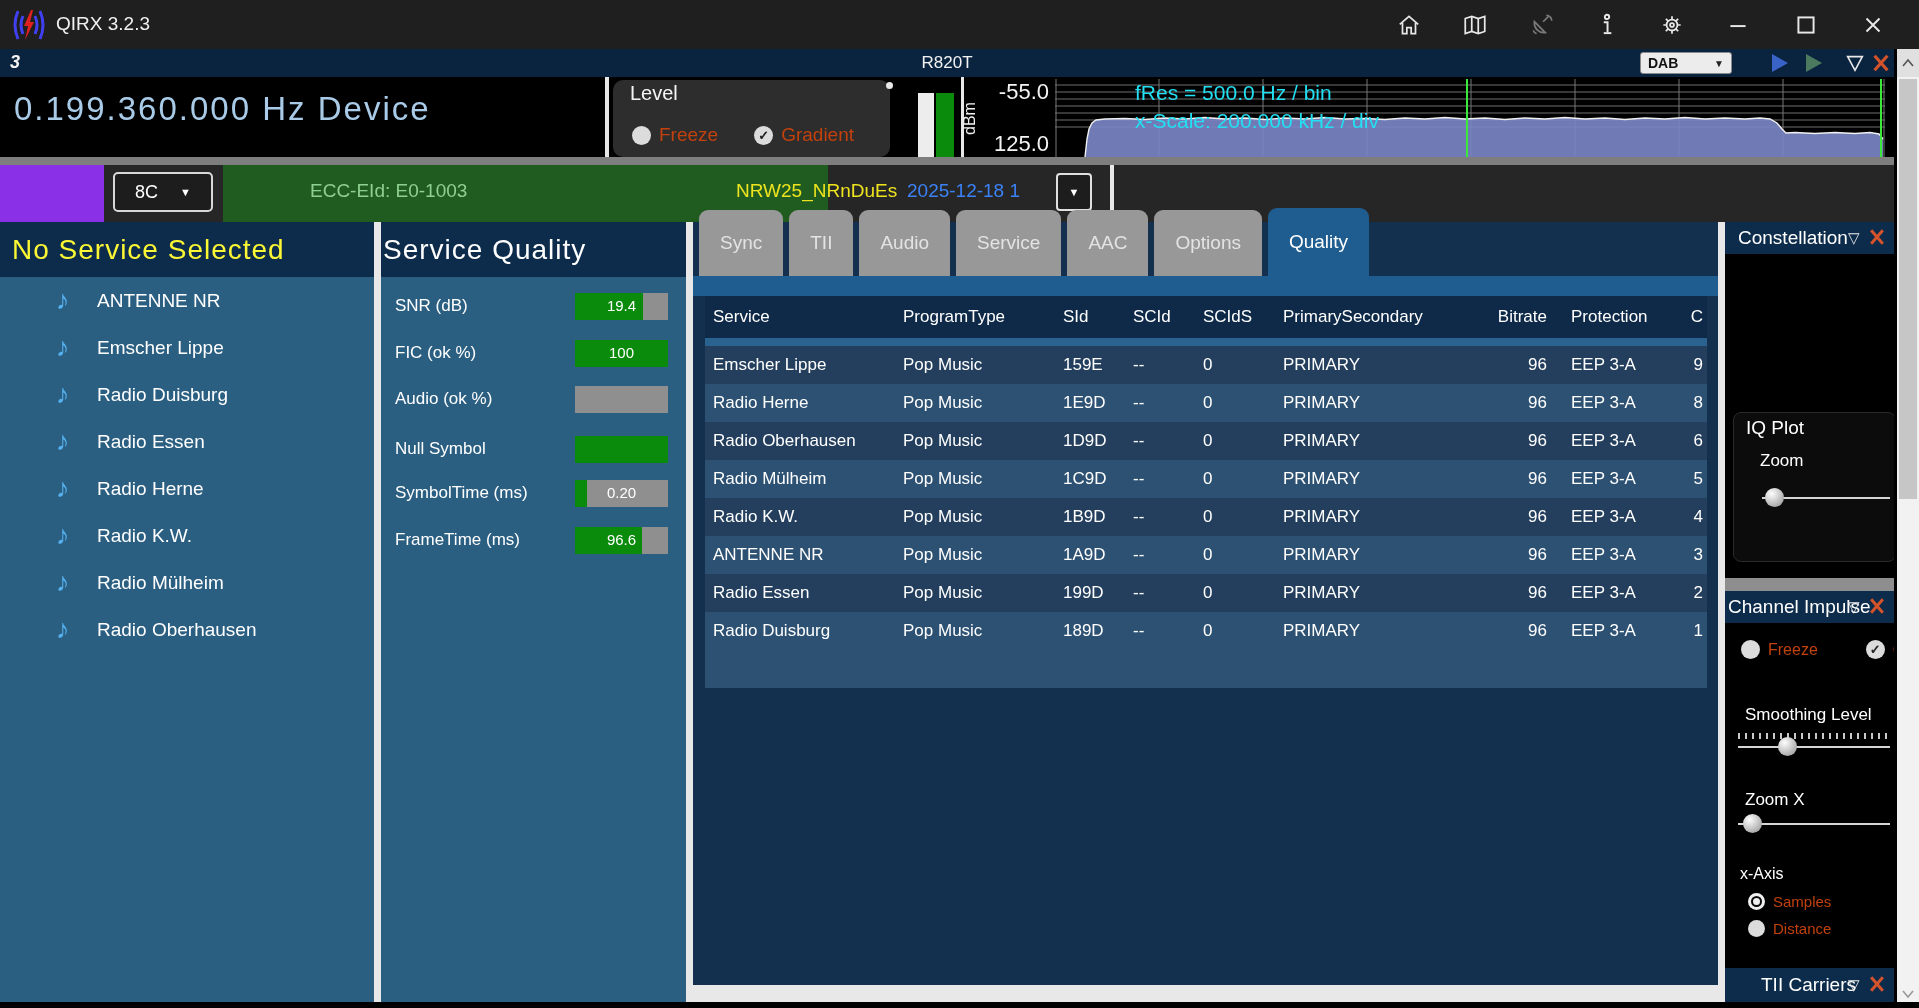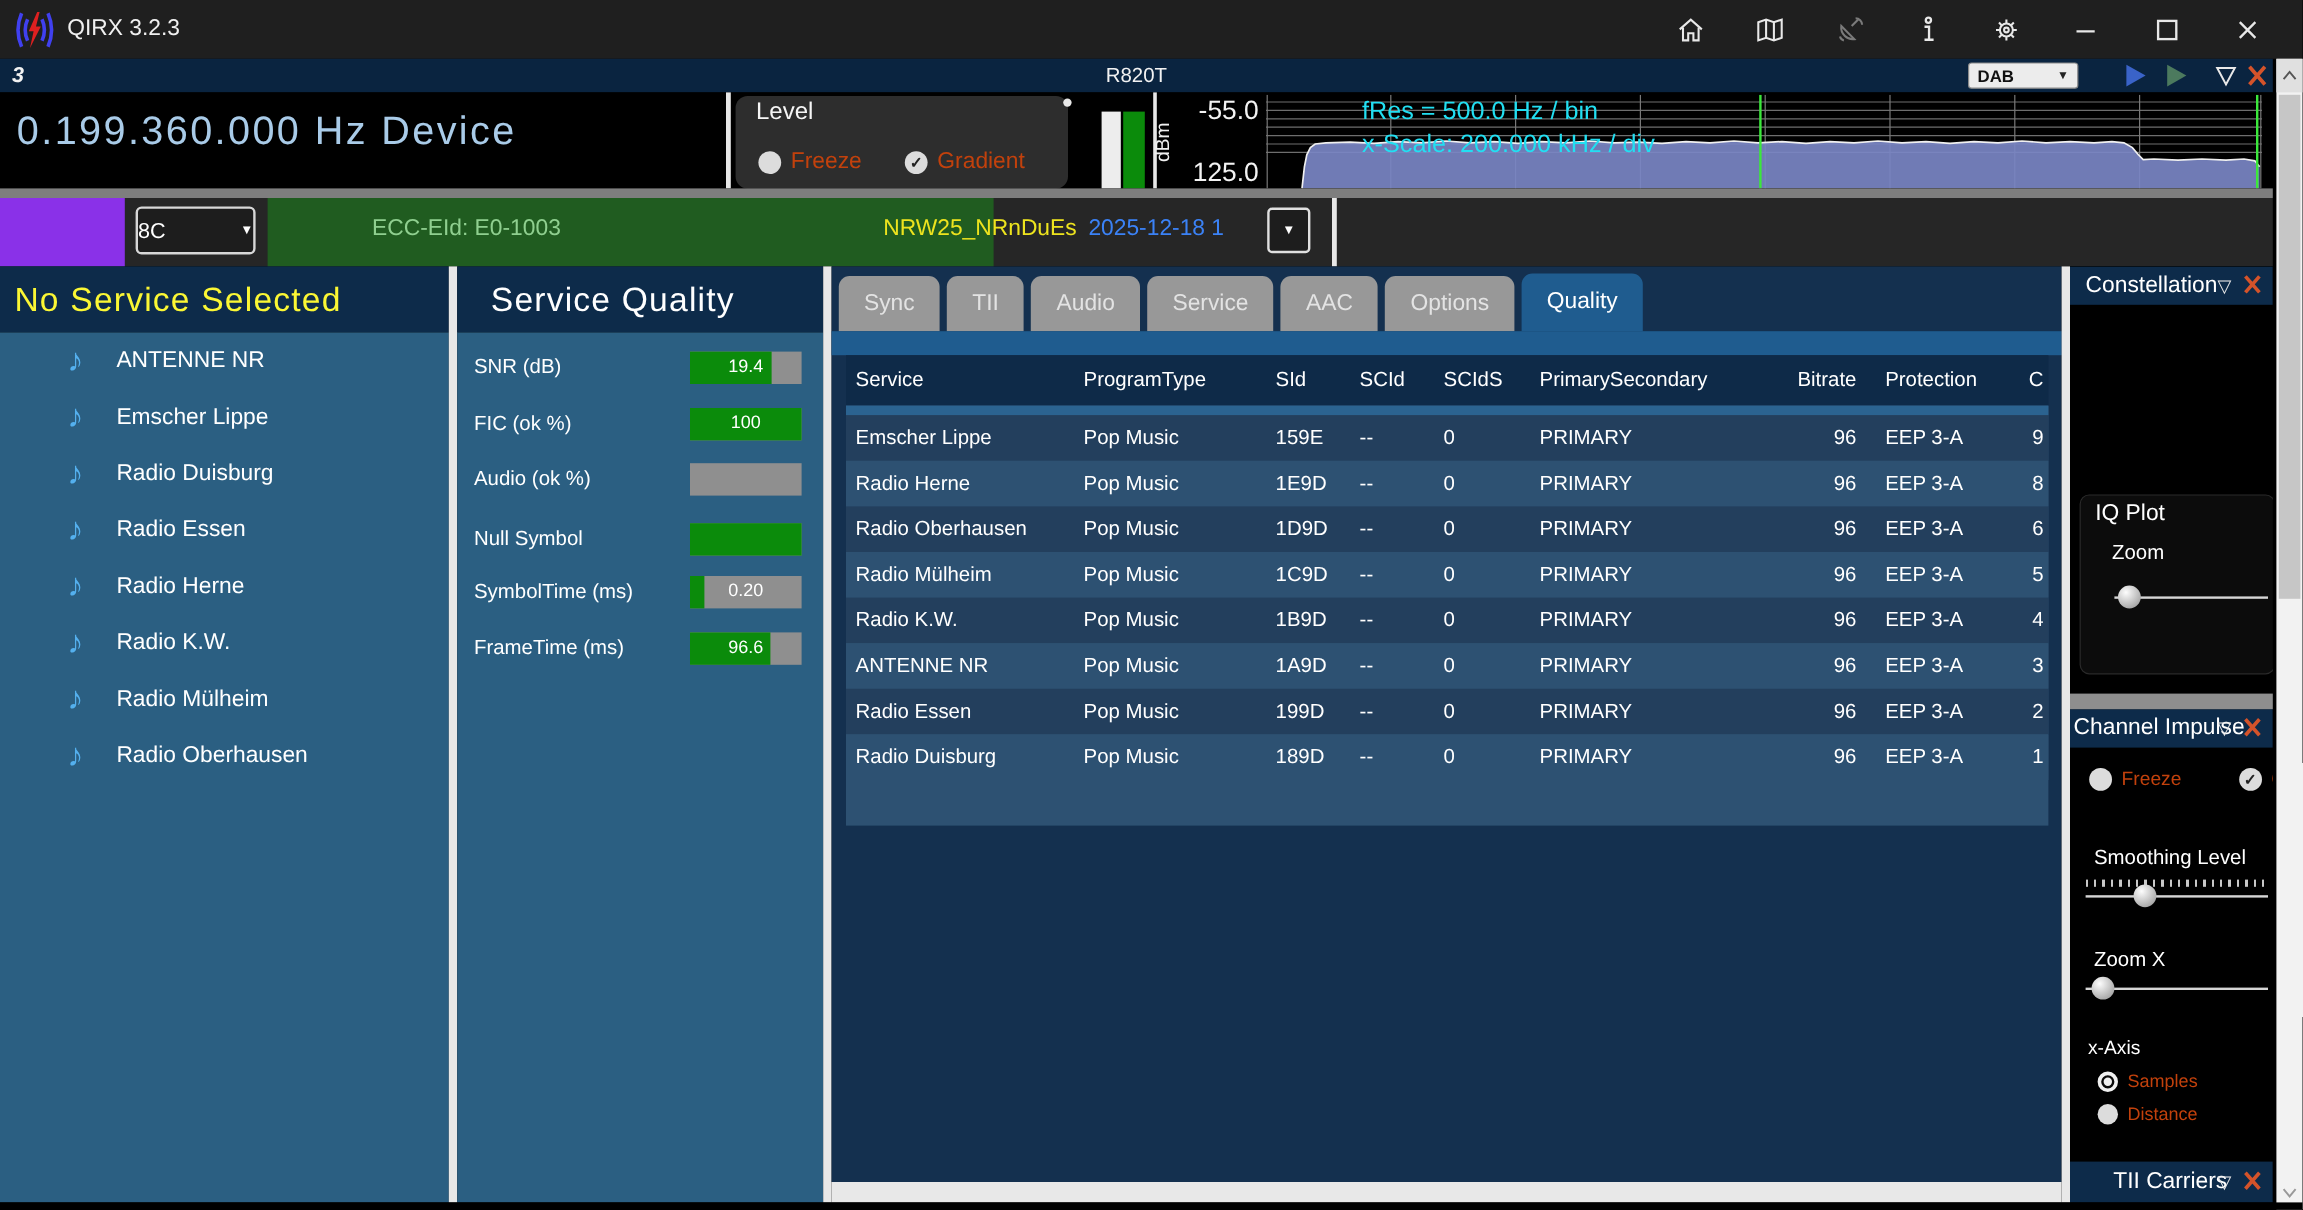--- a/index.html
+++ b/index.html
@@ -40,53 +40,53 @@
   .spec-lbl1{left:1135px;top:81px;font-size:21px;color:#22DFF2;}
   .spec-lbl2{left:1135px;top:109px;font-size:21px;color:#22DFF2;}
 
   .gray-strip{left:0;top:157px;width:1894px;height:8px;background:#7E7E7E;}
 
   
   .chrow{left:0;top:165px;width:1894px;height:57px;background:#262626;}
   .purple{left:0;top:165px;width:104px;height:57px;background:#8A31E8;}
   .ch-combo{left:113px;top:172px;width:100px;height:40px;background:#1D1D1D;border:2px solid #D8D8D8;
             border-radius:5px;box-sizing:border-box;display:flex;align-items:center;
-            justify-content:space-between;padding:0 0;font-size:18px;color:#FFF;}
+            justify-content:space-between;padding:0 20px;font-size:18px;color:#FFF;}
   .greenblk{left:223px;top:165px;width:605px;height:57px;background:#205C20;}
   .ecc{left:310px;top:180px;font-size:19px;color:#8FCF8F;}
   .ensname{left:736px;top:180px;font-size:19px;color:#EDE31E;}
   .chdate{left:907px;top:180px;font-size:19px;color:#3b82f6;}
   .mini-combo{left:1056px;top:173px;width:36px;height:38px;background:#1D1D1D;border:2px solid #E0E0E0;
               border-radius:4px;box-sizing:border-box;display:flex;align-items:center;justify-content:center;}
   .vdiv2{left:1110px;top:165px;width:4px;height:57px;background:#E8E8E8;}
 
   
   .svc-header{left:0;top:222px;width:374px;height:55px;background:#0D2B4A;display:flex;align-items:center;}
   .svc-header span{margin-left:12px;font-size:28px;color:#FBF734;letter-spacing:1px;}
   .svc-list{left:0;top:277px;width:374px;height:725px;background:#2B5F82;}
   .svc-item{height:47px;display:flex;align-items:center;padding-left:56px;}
   .note{width:32px;font-size:27px;color:#54B0EE;}
   .svc-label{font-size:19px;color:#FFF;margin-left:9px;}
 
   .vsplit{top:222px;width:7px;height:780px;background:#E8E8E8;}
 
   
   .sq-header{left:381px;top:222px;width:305px;height:55px;background:#0D2B4A;display:flex;align-items:center;}
-  .sq-header span{margin-left:28px;font-size:28px;color:#FFF;letter-spacing:1px;}
+  .sq-header span{margin-left:2px;font-size:28px;color:#FFF;letter-spacing:1px;}
   .sq-body{left:381px;top:277px;width:305px;height:725px;background:#2B5F82;}
   .q-row{position:absolute;left:0;width:305px;height:27px;}
   .q-label{position:absolute;left:14px;top:3px;font-size:17px;color:#FFF;}
   .q-bar{position:absolute;left:194px;top:0;width:93px;height:27px;background:#8F8F8F;}
   .q-fill{position:absolute;left:0;top:0;height:27px;background:#0B8B0B;}
   .q-val{position:absolute;left:0;top:4px;width:93px;text-align:center;font-size:15px;color:#FFF;}
 
   
   .tabpanel{left:693px;top:222px;width:1025px;height:763px;background:#14304F;}
   .tabrow{left:699px;top:232px;height:44px;display:flex;gap:6px;align-items:flex-end;}
-  .tab{height:42px;display:flex;align-items:center;padding:2px 21px;background:#989898;color:#E3E3E3;
+  .tab{height:42px;display:flex;align-items:center;padding:12px 21px;background:#989898;color:#E3E3E3;
        font-size:19px;border-radius:9px 9px 0 0;}
   .tab.active{background:#1F5C8F;color:#FFF;height:44px;}
   .bluestrip{left:693px;top:276px;width:1025px;height:20px;background:#1F5C8F;}
   .thead{left:705px;top:296px;width:1002px;height:42px;background:#0E2A48;display:grid;
          grid-template-columns:190px 160px 70px 70px 80px 205px 77px 112px 38px;align-items:center;}
   .tbody{left:705px;top:338px;width:1002px;height:350px;background:#2D5172;}
   .tstrip{position:absolute;left:0;top:0;width:1002px;height:8px;background:#2B6390;}
   .t-row{position:absolute;left:0;width:1002px;height:38px;display:grid;
          grid-template-columns:190px 160px 70px 70px 80px 205px 77px 112px 38px;align-items:center;}
   .t-row.odd{background:#233F5D;}

